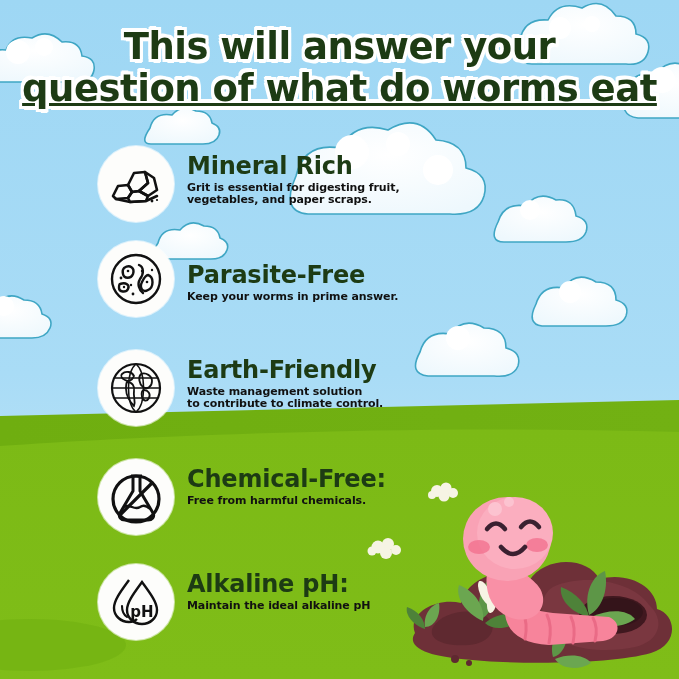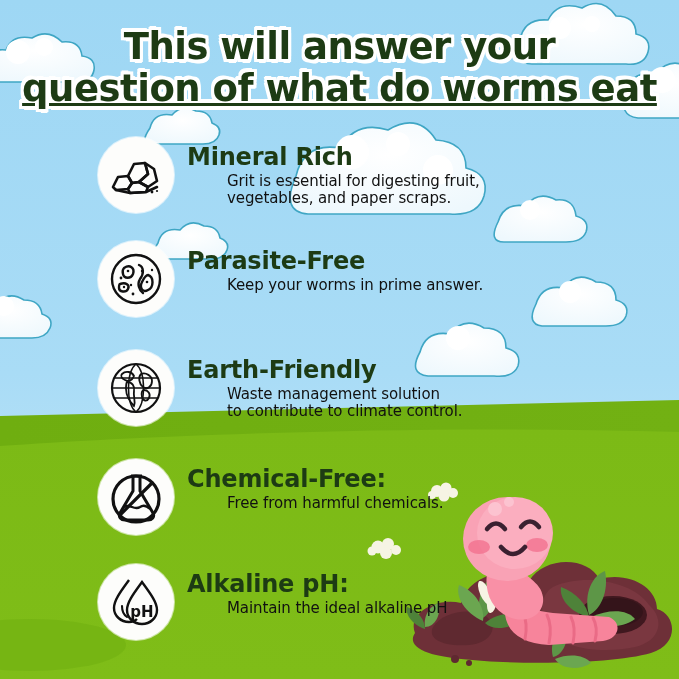--- a/index.html
+++ b/index.html
@@ -54,22 +54,22 @@
     width:679px;
     z-index:25;
   }
   .feature {
     position:absolute;
     left:98px;
     display:flex;
     align-items:flex-start;
     gap:13px;
   }
-  .f0 { top:4px; }
-  .f1 { top:108px; }
+  .f0 { top:13px; }
+  .f1 { top:108px;align-items:center; }
   .f2 { top:217px; }
   .f3 { top:326px; }
   .f4 { top:431px; }
 
   .icon-badge {
     flex:0 0 auto;
     width:76px; height:76px;
     border-radius:50%;
     background:#fdfdfb;
     display:flex; align-items:center; justify-content:center;
@@ -83,27 +83,26 @@
     font-weight:bold;
     font-size:24px;
     color:#1d3b14;
     line-height:1.0;
     letter-spacing:-0.2px;
     margin-bottom:4px;
     white-space:nowrap;
   }
   .f-desc {
     font-family:"DejaVu Sans", sans-serif;
-    font-weight:normal;
-    font-size:15px;
+    font-weight:bold;
+    font-size:11px;
     color:#111;
     line-height:1.12;
     letter-spacing:-0.1px;
     white-space:pre-line;
-    margin-left:40px;
   }
 
   
   .worm-art { position:absolute; right:-4px; bottom:-2px; z-index:20; }
 </style>
 </head>
 <body>
 
 <div id="poster">
 

